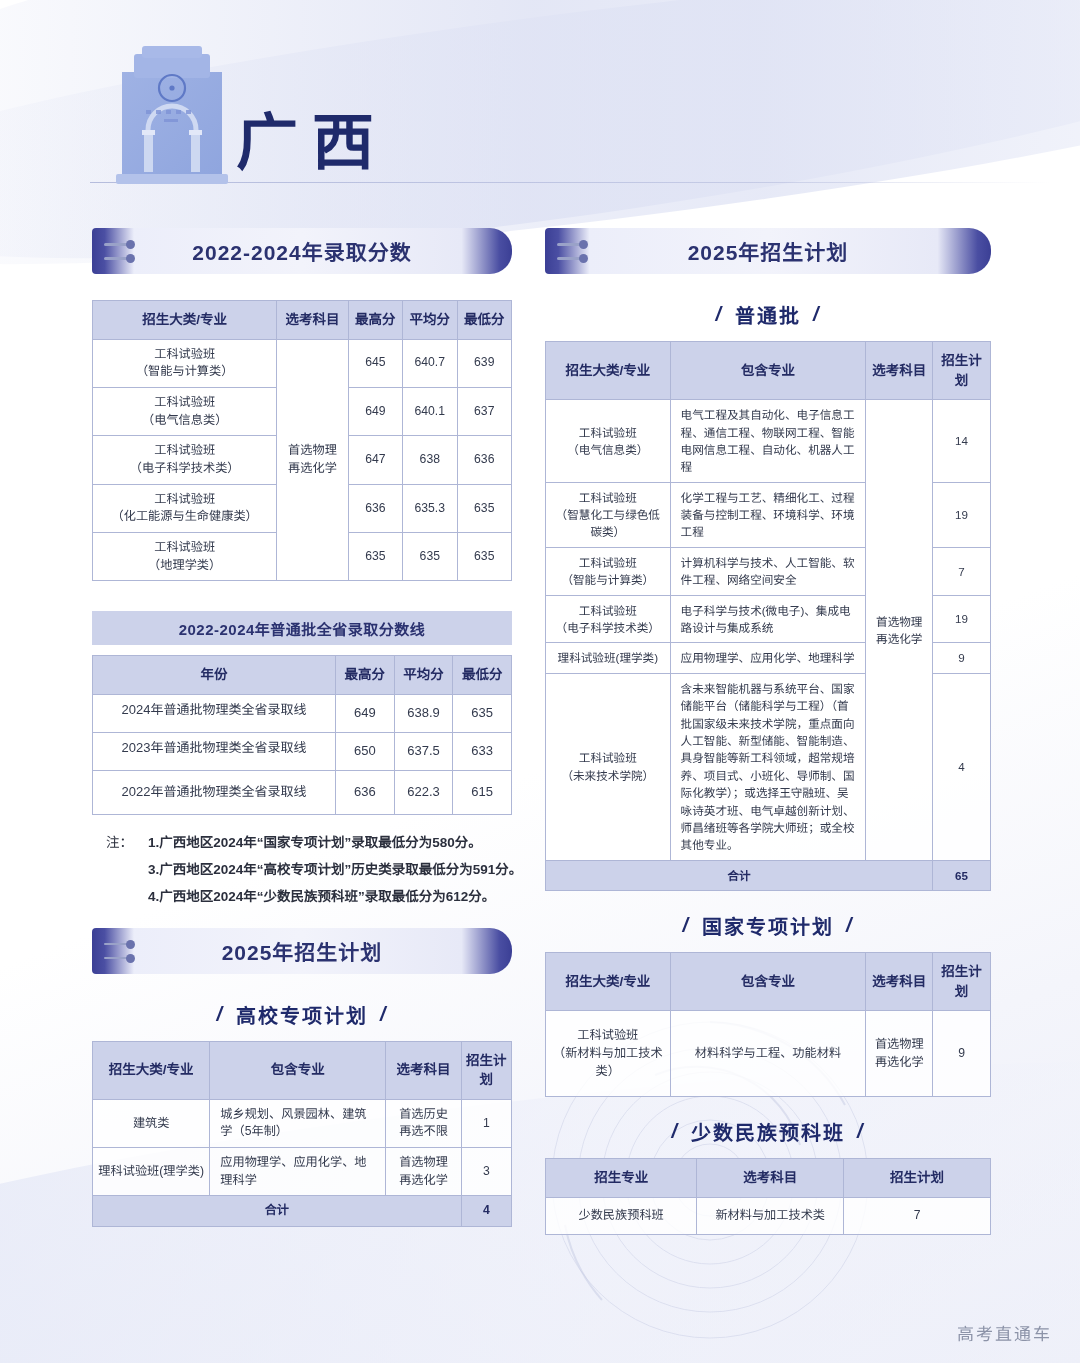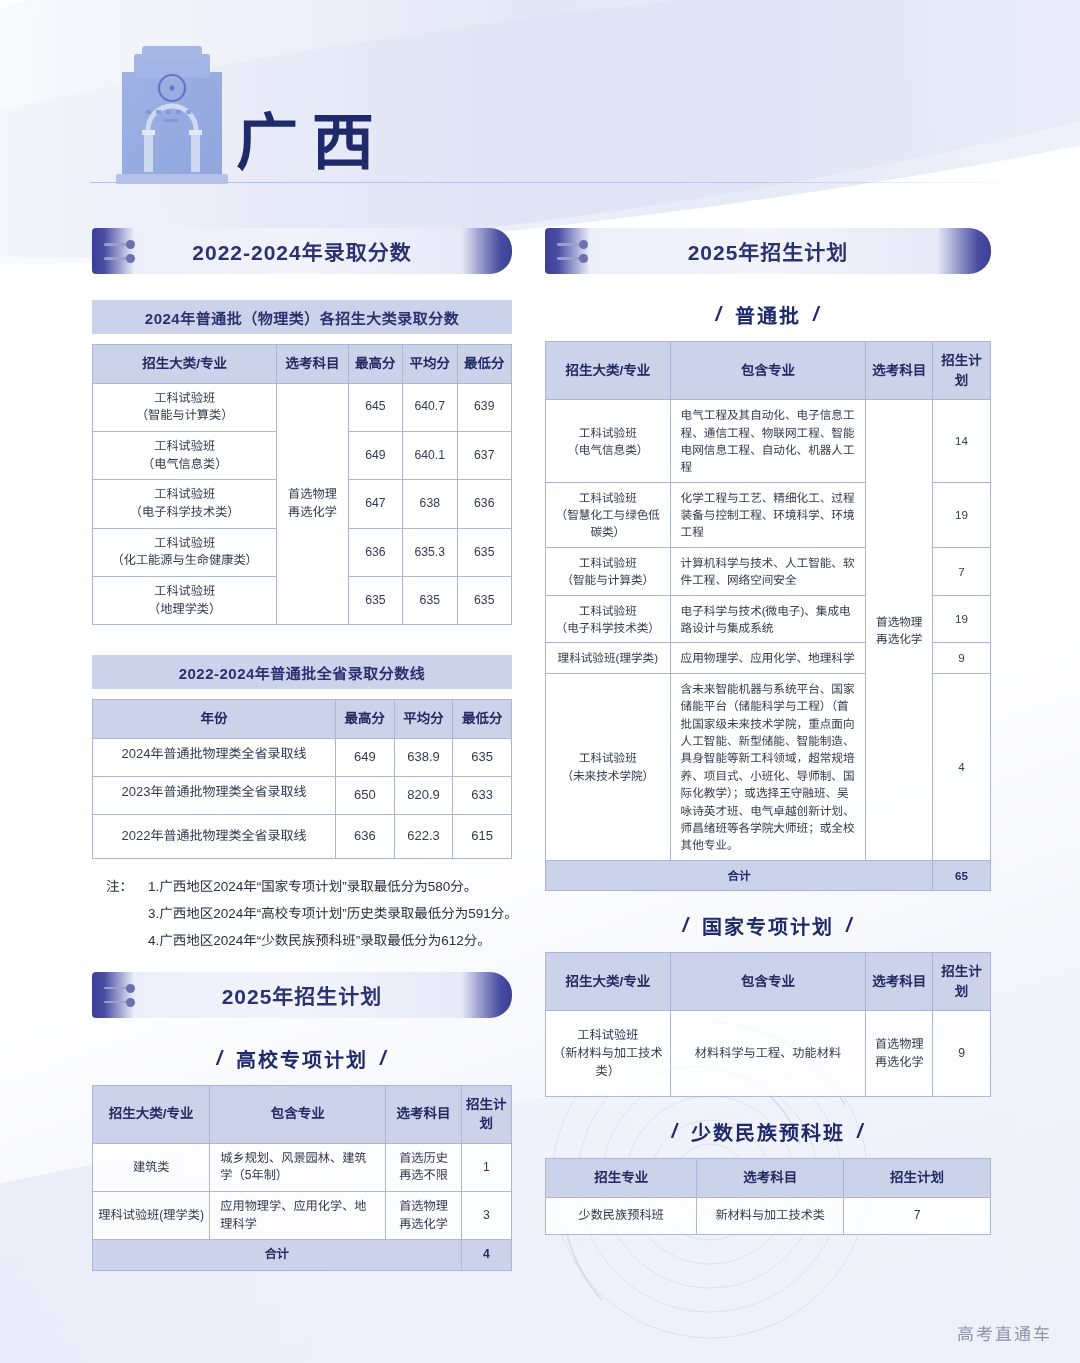--- a/index.html
+++ b/index.html
@@ -109,21 +109,21 @@
   .total-row td {
     background: #ccd2ea; color: #232b63; font-weight: bold; font-size: 14px;
   }
   .t-small td { font-size: 12.2px; }
   .t-tiny td { font-size: 11.6px; line-height: 1.5; }
 
   
   .notes { margin-top: 14px; padding-left: 14px; }
   .notes-row { display: flex; font-size: 13.5px; color: #2b2f3d; line-height: 2.0; }
   .notes-label { width: 42px; flex: 0 0 42px; }
-  .notes-list { flex: 1; }
+  .notes-list { flex: 1; font-weight: bold; }
   .notes-list div { white-space: nowrap; }
 
   .watermark {
     position: absolute; right: 28px; bottom: 18px;
     font-size: 17px; color: #8c93a8; letter-spacing: 2px; margin-top: 6px;
   }
 </style>
 </head>
 <body>
 
@@ -190,21 +190,20 @@
           <i class="bar"></i>
           <i class="dot"></i>
         </span>
       <span class="ring r2">
           <i class="bar"></i>
           <i class="dot"></i>
         </span>
       <span class="ribbon-label">2022-2024年录取分数</span>
     </div>
 
-    <div class="subbar">2024年普通批（物理类）各招生大类录取分数</div>
 
     <table class="t-small">
       <thead>
         <tr>
           <th style="width:44%">招生大类/专业</th>
           <th style="width:17%">选考科目</th>
           <th style="width:13%">最高分</th>
           <th style="width:13%">平均分</th>
           <th style="width:13%">最低分</th>
         </tr>
@@ -260,21 +259,21 @@
       <tbody id="t2-body">
           <tr>
             <td style="padding-bottom:12px">2024年普通批物理类全省录取线</td>
             <td>649</td>
             <td>638.9</td>
             <td>635</td>
           </tr>
           <tr>
             <td style="padding-bottom:12px">2023年普通批物理类全省录取线</td>
             <td>650</td>
-            <td>820.9</td>
+            <td>637.5</td>
             <td>633</td>
           </tr>
           <tr>
             <td style="padding-top:12px;padding-bottom:12px">2022年普通批物理类全省录取线</td>
             <td>636</td>
             <td>622.3</td>
             <td>615</td>
           </tr>
         </tbody>
     </table>

